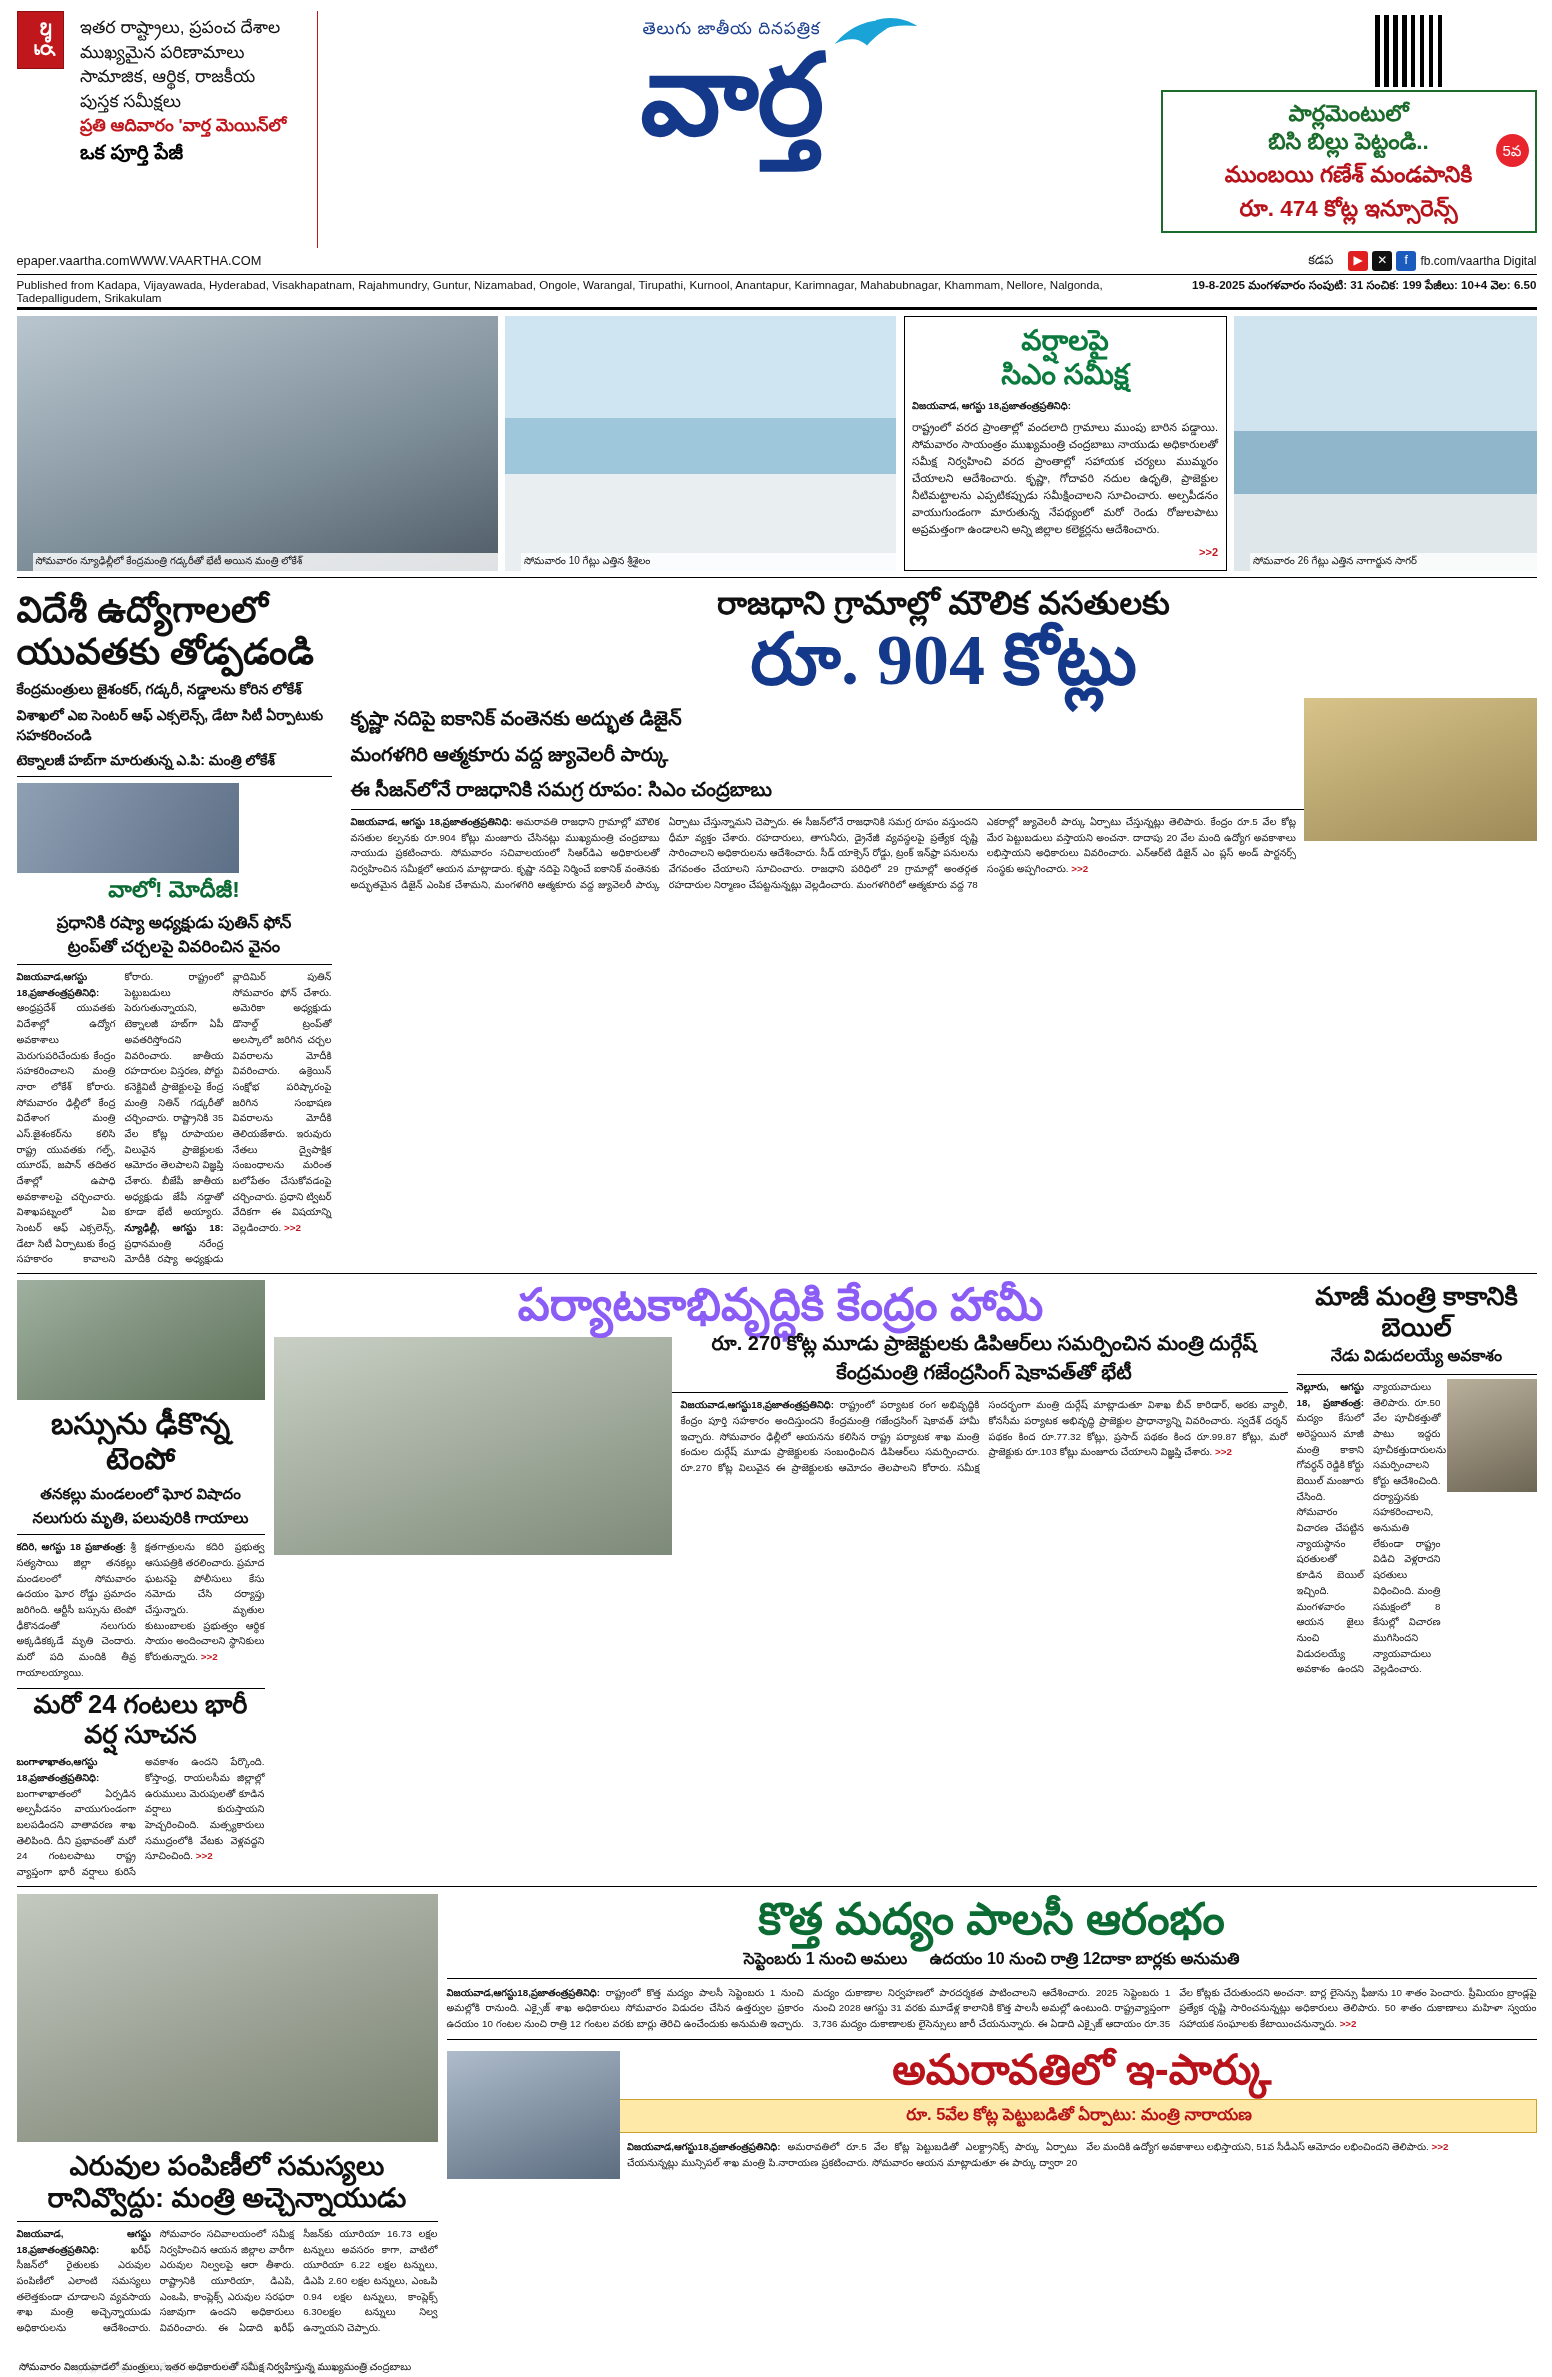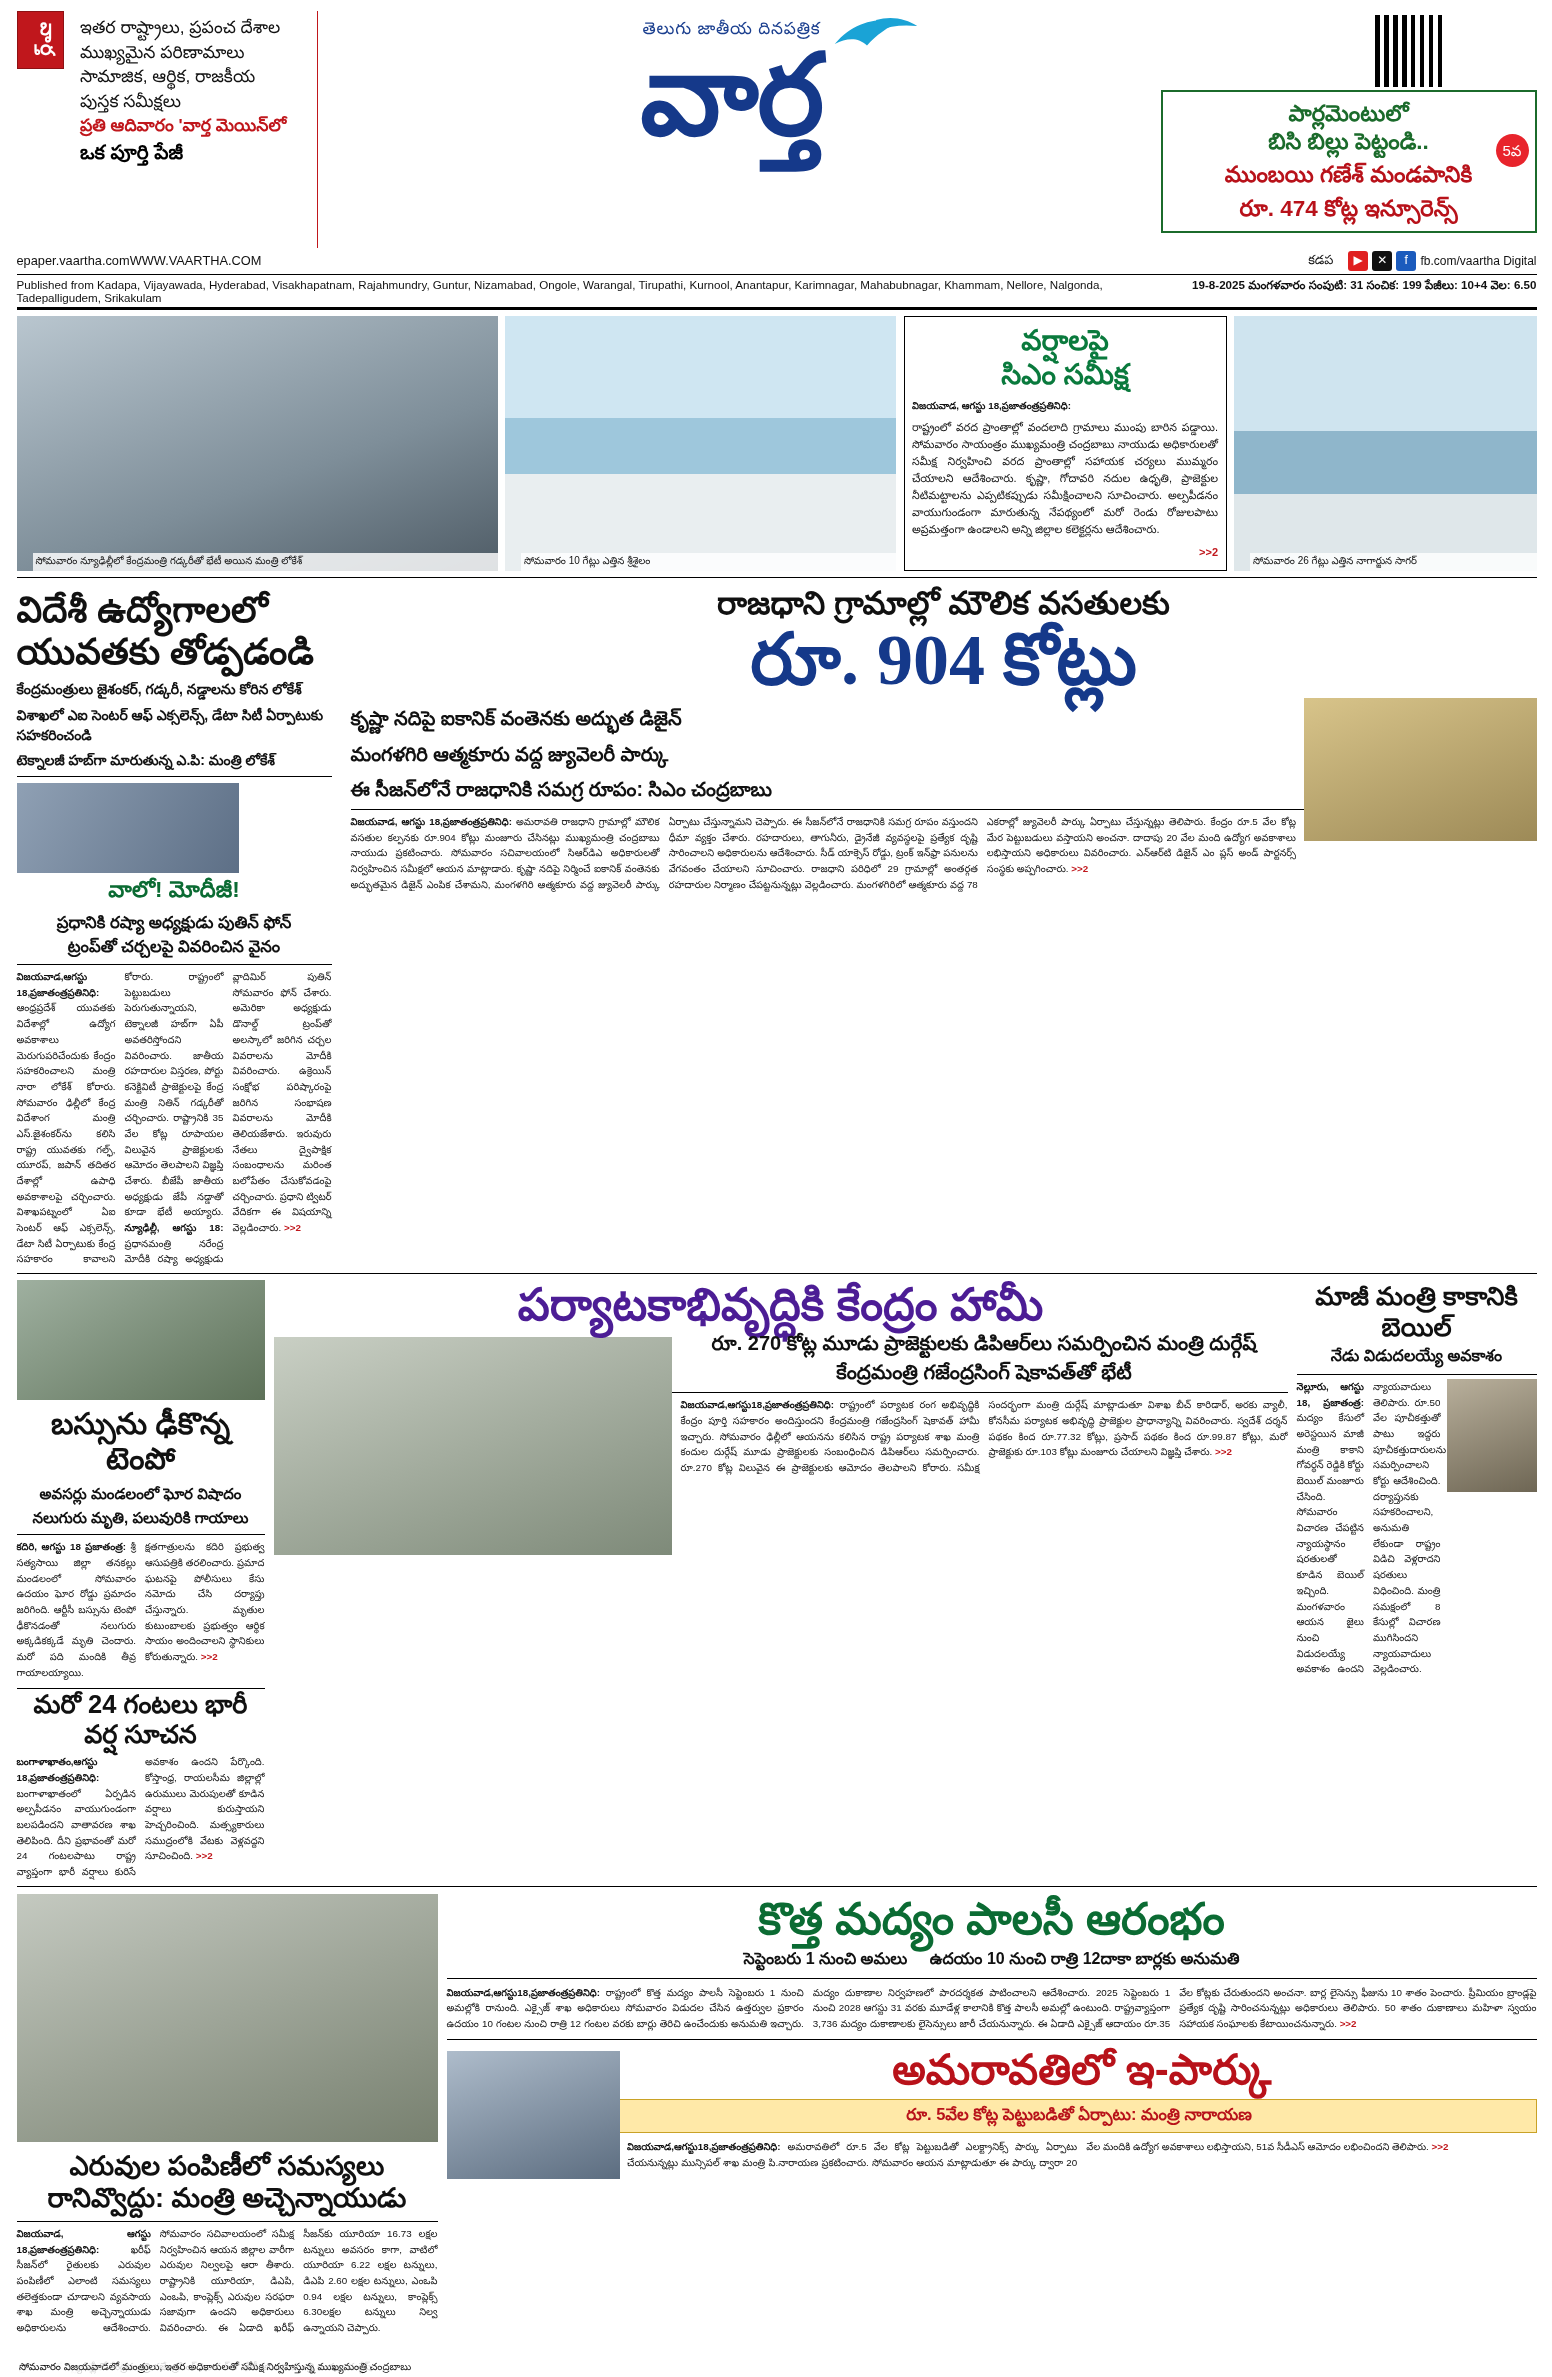--- a/index.html
+++ b/index.html
@@ -81,21 +81,21 @@
   .col-b .sub2 { font-size:19.5px; line-height:1.5; font-weight:bold; margin:6px 0 3px;}
   .cbn { width:233px; height:143px; background:linear-gradient(160deg,#d8c48a,#9d8a57); float:right; margin:0 0 4.5px 7.5px;}
 
   .band3 { display:flex; gap:9px; margin-top:6px; }
   .col-c { width:248px; }
   .bus { width:100%; height:120px; background:linear-gradient(150deg,#9fb0a0,#5d7158); }
   .col-c h2 { font-size:30px; text-align:center; line-height:1.18; margin:6px 0; font-weight:bold;}
   .col-c h3 { font-size:15px; text-align:center; line-height:1.45; margin:3px 0; font-weight:bold;}
   .col-c h4 { font-size:25.5px; text-align:center; line-height:1.2; margin:7.5px 0 4.5px; font-weight:bold;}
   .col-d { flex:1; }
-  .col-d .banner { font-size:45px; font-weight:bold; color:#4c1d95; text-align:center; line-height:1.1;}
+  .col-d .banner { font-size:45px; font-weight:bold; color:#8b5cf6; text-align:center; line-height:1.1;}
   .tour-ph { width:398px; height:218px; background:linear-gradient(160deg,#c9cfc4,#7e8a79); float:left; margin:7.5px 9px 4.5px 0;}
   .col-d .h2b { font-size:20px; line-height:1.45; text-align:center; font-weight:bold;}
   .col-e { width:240px; }
   .col-e h2 { font-size:25.5px; text-align:center; line-height:1.2; font-weight:bold; margin:1.5px 0;}
   .col-e h3 { font-size:16px; text-align:center; font-weight:bold; margin:4.5px 0;}
   .face { width:90px; height:113px; background:linear-gradient(160deg,#b9b09c,#6e6654); float:right; margin:0 0 4.5px 6px;}
 
   .band4 { display:flex; gap:9px; margin-top:7.5px;}
   .meet-ph { width:421px; height:248px; background:linear-gradient(160deg,#c4c9c0,#77806f);}
   .policy { flex:1; }
@@ -222,21 +222,21 @@
   </div>
 
   <div class="sep"></div>
 
   <div class="band3">
     <div class="col-c">
       <div class="bus">
         <div class="cap">ప్రమాదంలో ధ్వంసమైన లారీ వాహనాలు</div>
       </div>
       <h2>బస్సును ఢీకొన్న టెంపో</h2>
-      <h3>అవసర్లు మండలంలో ఘోర విషాదం</h3>
+      <h3>తనకల్లు మండలంలో ఘోర విషాదం</h3>
       <h3 style="border-bottom:1.5px solid #000;padding-bottom:4.5px">నలుగురు మృతి, పలువురికి గాయాలు</h3>
       <div class="body two" style="margin-top:4.5px">
         <span style="font-weight:bold">కదిరి, ఆగస్టు 18 ప్రజాతంత్ర:</span>
         <span>శ్రీ సత్యసాయి జిల్లా తనకల్లు మండలంలో సోమవారం ఉదయం ఘోర రోడ్డు ప్రమాదం జరిగింది. ఆర్టీసీ బస్సును టెంపో ఢీకొనడంతో నలుగురు అక్కడికక్కడే మృతి చెందారు. మరో పది మందికి తీవ్ర గాయాలయ్యాయి. క్షతగాత్రులను కదిరి ప్రభుత్వ ఆసుపత్రికి తరలించారు. ప్రమాద ఘటనపై పోలీసులు కేసు నమోదు చేసి దర్యాప్తు చేస్తున్నారు. మృతుల కుటుంబాలకు ప్రభుత్వం ఆర్థిక సాయం అందించాలని స్థానికులు కోరుతున్నారు.</span>
         <span class="more">&gt;&gt;2</span>
       </div>
       <h4 style="border-top:1.5px solid #000;">మరో 24 గంటలు భారీ వర్ష సూచన</h4>
       <div class="body two">
         <span style="font-weight:bold">బంగాళాఖాతం,ఆగస్టు 18,ప్రజాతంత్రప్రతినిధి:</span>
         <span>బంగాళాఖాతంలో ఏర్పడిన అల్పపీడనం వాయుగుండంగా బలపడిందని వాతావరణ శాఖ తెలిపింది. దీని ప్రభావంతో మరో 24 గంటలపాటు రాష్ట్ర వ్యాప్తంగా భారీ వర్షాలు కురిసే అవకాశం ఉందని పేర్కొంది. కోస్తాంధ్ర, రాయలసీమ జిల్లాల్లో ఉరుములు మెరుపులతో కూడిన వర్షాలు కురుస్తాయని హెచ్చరించింది. మత్స్యకారులు సముద్రంలోకి వేటకు వెళ్లవద్దని సూచించింది.</span>

